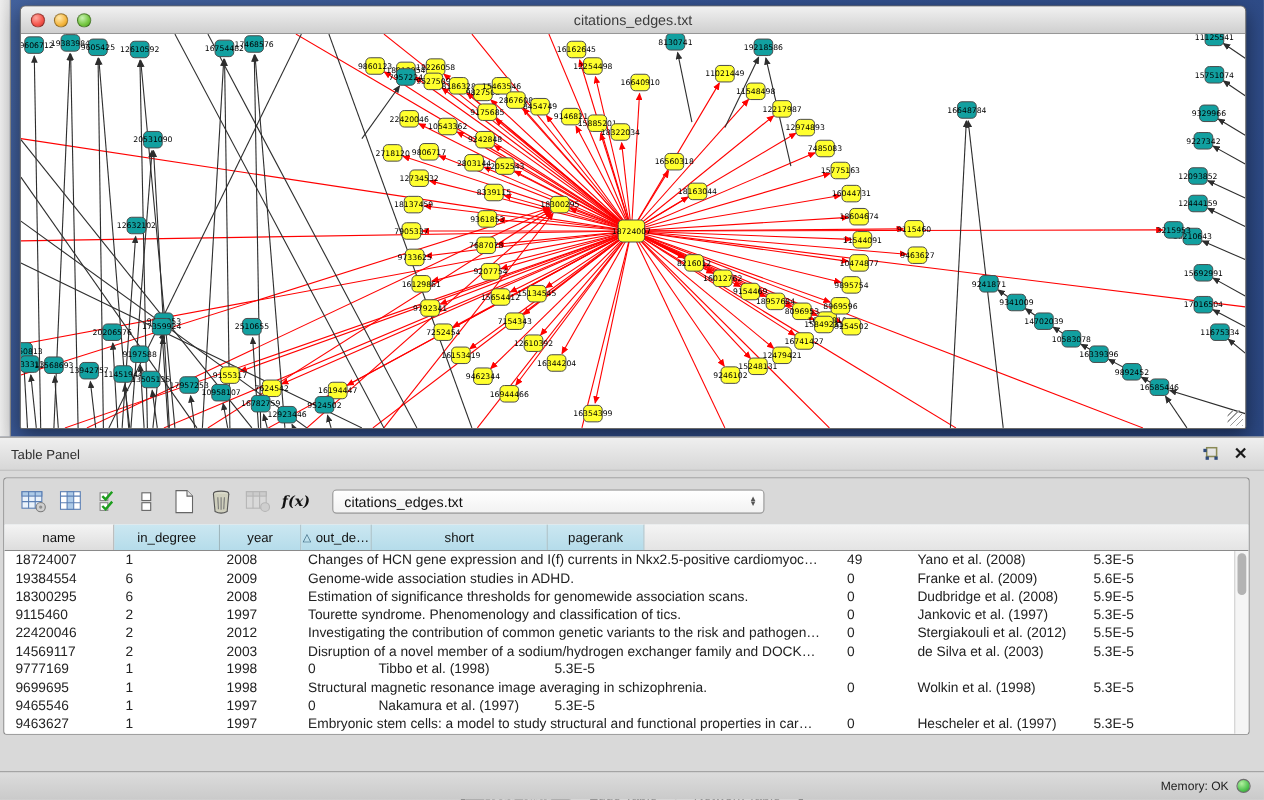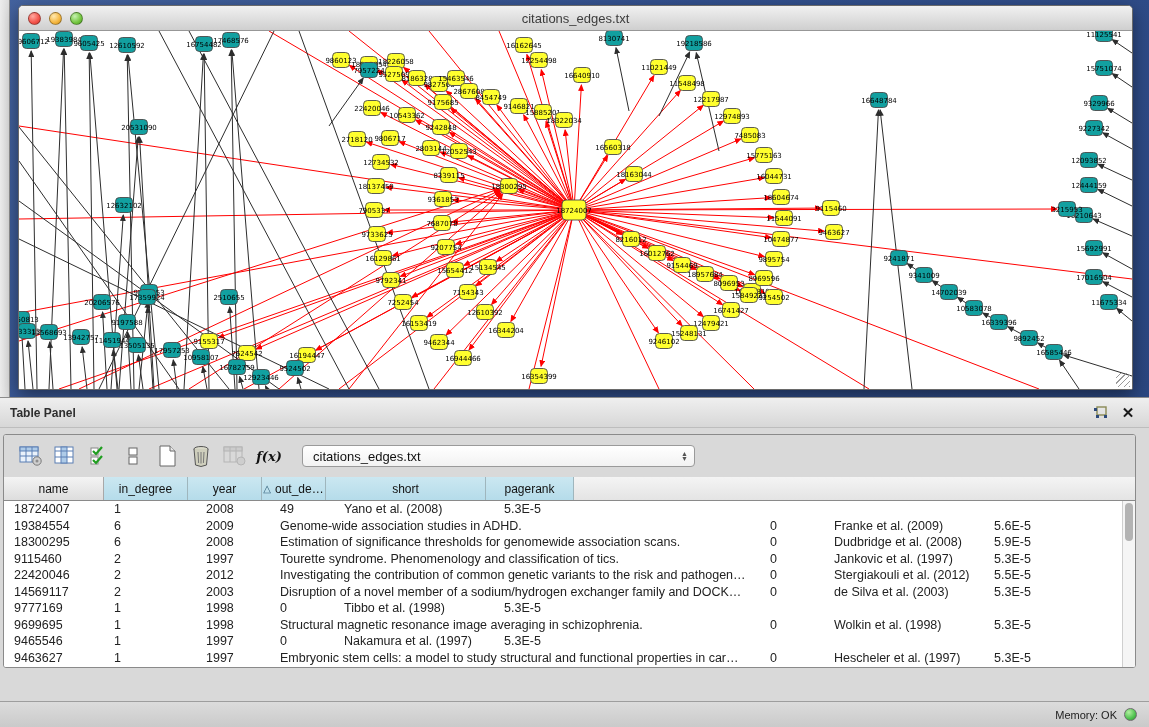--- a/index.html
+++ b/index.html
@@ -25,21 +25,21 @@
   .net-canvas { position:relative; width:100%; height:358px; background:#fff; }
   .net-canvas svg { display:block; }
   .resize-grip { position:absolute; right:2px; bottom:2px; width:14px; height:14px;
     background:repeating-linear-gradient(135deg, transparent 0 3px, #9a9a9a 3px 4px); }
 
   
   .table-panel { position:absolute; left:0; top:397px; width:1149px; height:330px;
     background:#d9d9d9; border-top:1px solid #8c8c8c; }
   .panel-header { height:30px; background:linear-gradient(#efefef,#d7d7d7);
     border-bottom:1px solid #bdbdbd; display:flex; align-items:center; padding:0 10px; }
-  .panel-title { font-size:12px; color:#2e2e2e;font-weight:bold; }
+  .panel-title { font-size:12px; color:#2e2e2e; }
   .panel-header .spacer { flex:1; }
   .ph-icon { width:22px; height:18px; display:flex; align-items:center; justify-content:center;
     margin-left:6px; cursor:default; }
   .close-x { font-size:15px; font-weight:bold; color:#1a1a1a; line-height:1; }
 
   .table-container { position:absolute; left:3px; top:36px; width:1133px; height:234px;
     border:1px solid #8a8a8a; border-radius:3px; background:#fff; overflow:hidden; }
   .toolbar { height:42px; background:#d9d9d9; display:flex; align-items:center; padding:0 12px; }
   .tb-btn { width:30px; height:28px; border:none; background:transparent; display:flex;
     align-items:center; justify-content:center; margin-right:4px; }
@@ -603,21 +603,21 @@
             <span>▲</span>
             <span>▼</span>
           </span>
       </div>
     </div>
 
     <div class="grid-head" id="grid-head">
         <div class="hcell gray" style="width: 100px;">
           <span>name</span>
         </div>
-        <div class="hcell" style="width: 84px;">
+        <div class="hcell" style="width: 96px;">
           <span>in_degree</span>
         </div>
         <div class="hcell" style="width: 74px;">
           <span>year</span>
         </div>
         <div class="hcell" style="width: 64px;">
           <span class="sort">△</span>
           <span>out_de…</span>
         </div>
         <div class="hcell" style="width: 160px;">
@@ -627,20 +627,21 @@
           <span>pagerank</span>
         </div>
         <div class="hcell fill" style="flex: 1 1 0%;"></div>
       </div>
     <div class="grid-body">
       <div id="grid-rows">
           <div class="grow">
             <div class="gcell" style="width: 100px;">18724007</div>
             <div class="gcell" style="width: 92px;">1</div>
             <div class="gcell" style="width: 74px;">2008</div>
+            <div class="gcell" style="width: 490px;">Changes of HCN gene expression and I(f) currents in Nkx2.5-positive cardiomyoc…</div>
             <div class="gcell" style="width: 64px;">49</div>
             <div class="gcell" style="width: 160px;">Yano et al. (2008)</div>
             <div class="gcell" style="width: 88px;">5.3E-5</div>
           </div>
           <div class="grow">
             <div class="gcell" style="width: 100px;">19384554</div>
             <div class="gcell" style="width: 92px;">6</div>
             <div class="gcell" style="width: 74px;">2009</div>
             <div class="gcell" style="width: 490px;">Genome-wide association studies in ADHD.</div>
             <div class="gcell" style="width: 64px;">0</div>

